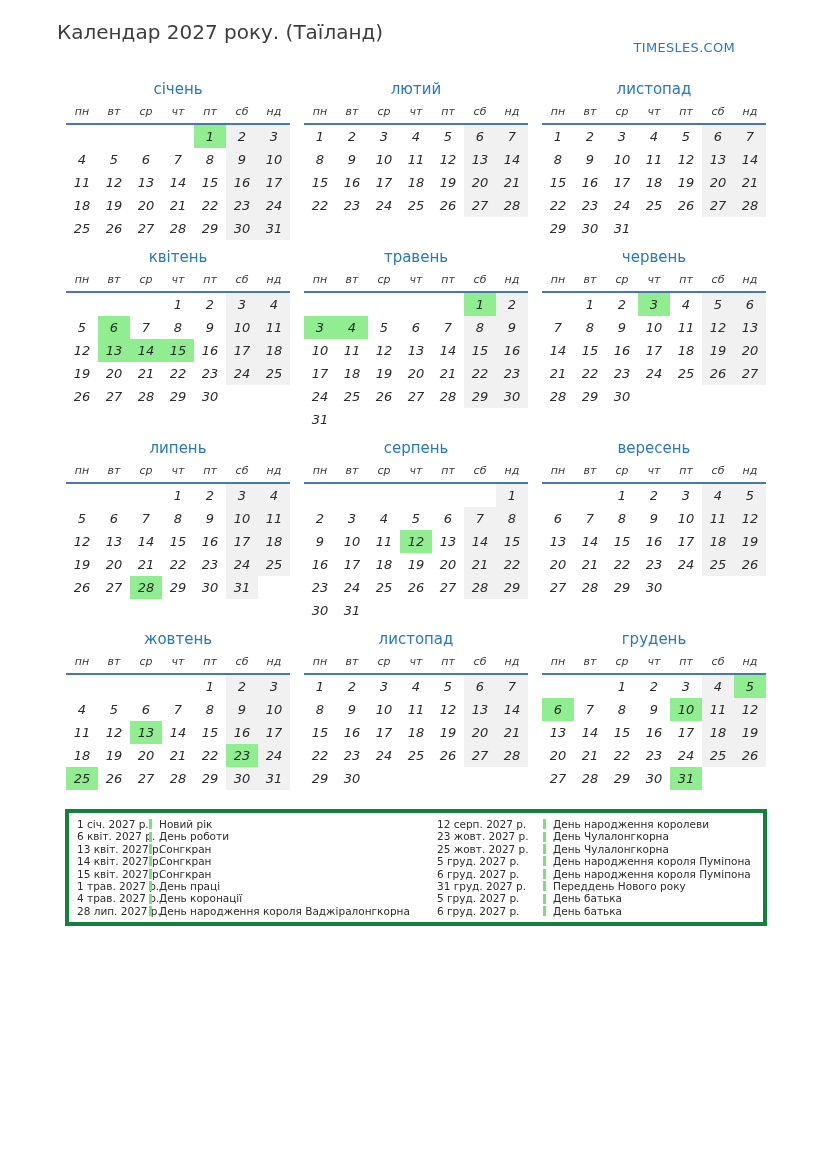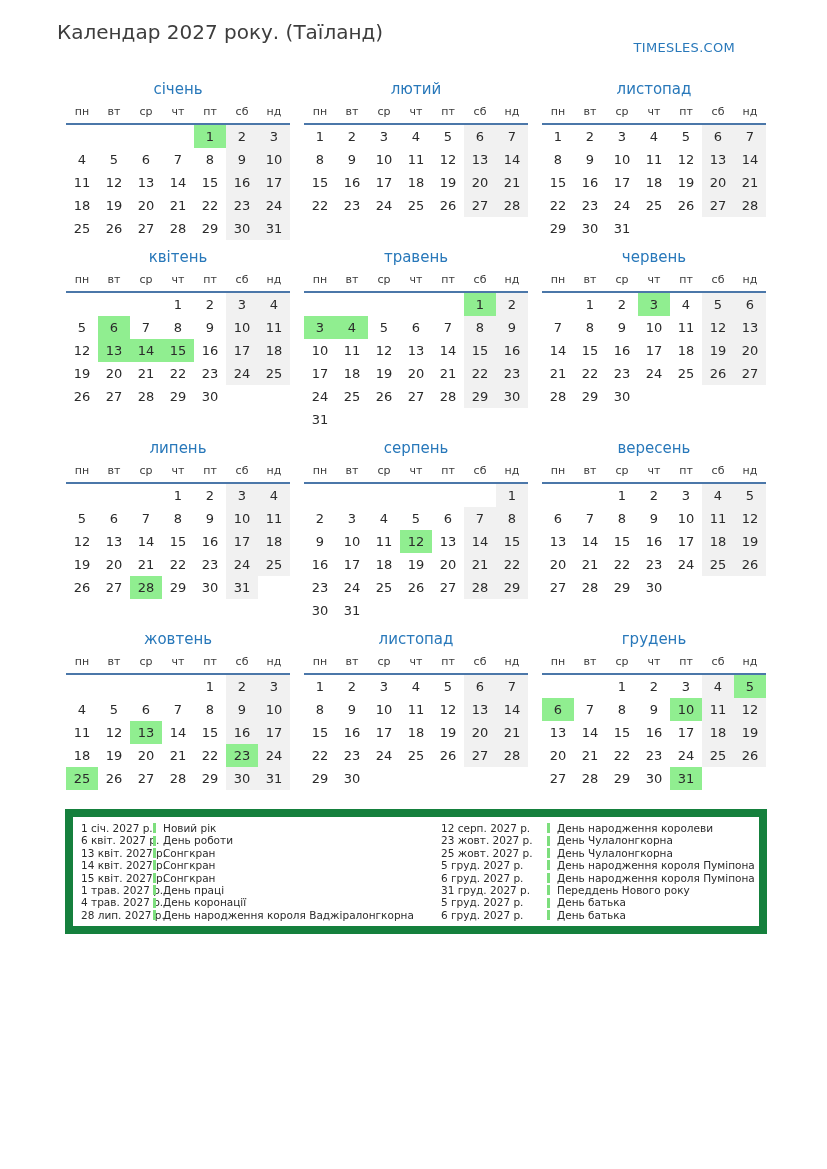--- a/index.html
+++ b/index.html
@@ -14,36 +14,36 @@
   .page-title{font-size:20px;font-weight:400;color:#3d3d3d;line-height:25px;}
   .site-link{font-size:13px;color:var(--blue,#2780c3);text-decoration:none;
              margin-top:20px;letter-spacing:.3px;cursor:pointer;}
   
   .months{width:702px;margin:26px auto 0 65px;display:grid;
           grid-template-columns:repeat(3,226px);
           justify-content:space-between;row-gap:9px;align-items:start;}
   .month{width:226px;}
   .month-title{font-size:15px;line-height:17px;color:var(--blue,#2878ba);
                text-align:center;margin-bottom:5px;}
-  table.cal{border-collapse:collapse;border-spacing:0;margin:0 auto;}
+  table.cal{border-collapse:collapse;border-spacing:0;margin:0 auto;font-style:italic;}
   table.cal th{
     width:32px;font-size:11px;font-weight:400;color:#3a3a3a;
     padding:2px 0 5px 0;border-bottom:2px solid var(--line,#4b77a9);
     text-align:center;
   }
   table.cal td{
     width:32px;height:23px;min-width:32px;padding:0;
     font-size:13px;text-align:center;vertical-align:middle;color:#2b2b2b;
   }
   td.we{background:var(--gray,#f1f1f1);}
   td.hol{background:var(--green,#90ee90);}
   
   .legend{
     width:702px;box-sizing:border-box;margin:19px 60px 0 65px;
-    border:8px solid #15803d;padding:5px 6px;
+    border:4px solid #15803d;padding:5px 6px;
     display:grid;grid-template-columns:360px 1fr;
   }
   .legend-row{display:flex;align-items:center;height:12.4px;
               font-size:10.5px;line-height:12.4px;white-space:nowrap;}
   .ldate{flex:none;margin-left:2px;}
   .col1 .ldate{width:72px;}
   .col2 .ldate{width:106px;}
   .lbar{flex:none;width:3px;height:10px;background:var(--bargreen,#7dde7d);
         margin-right:7px;}
   .lname{flex:none;}

